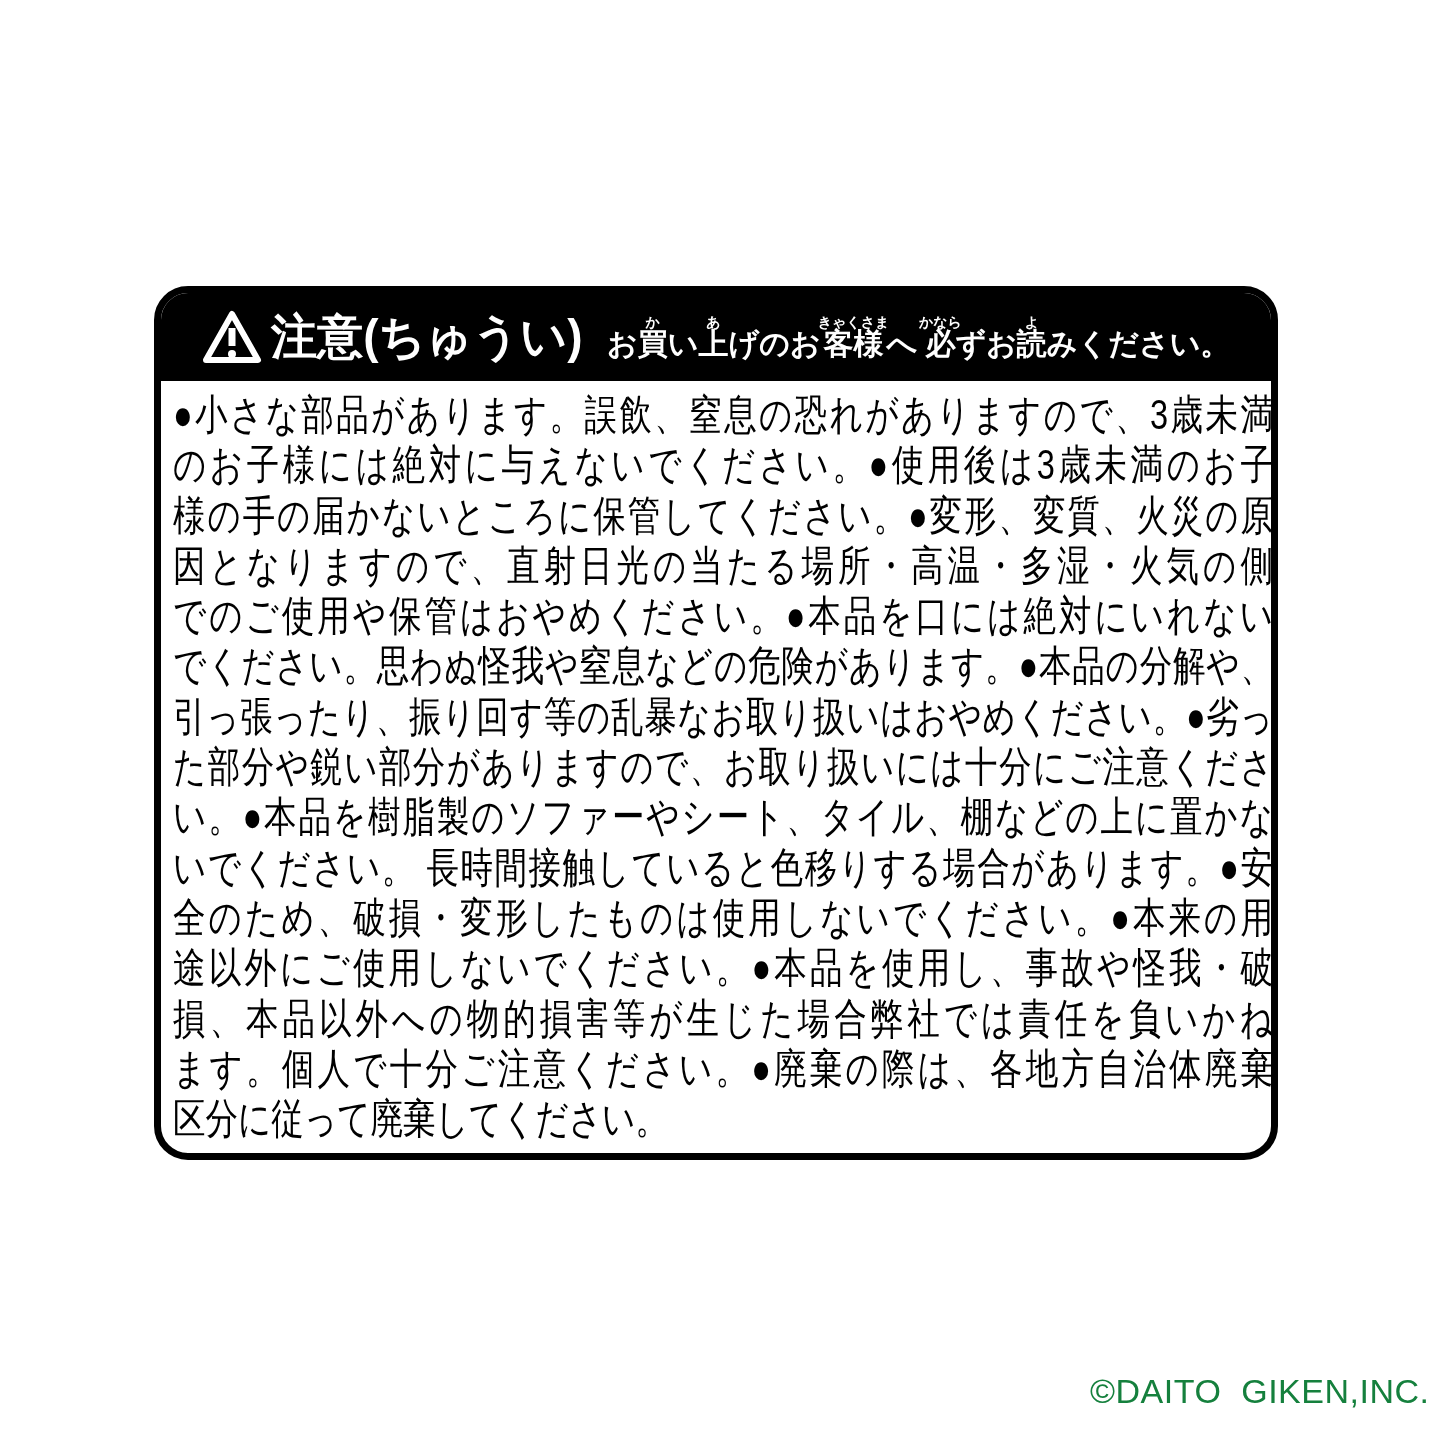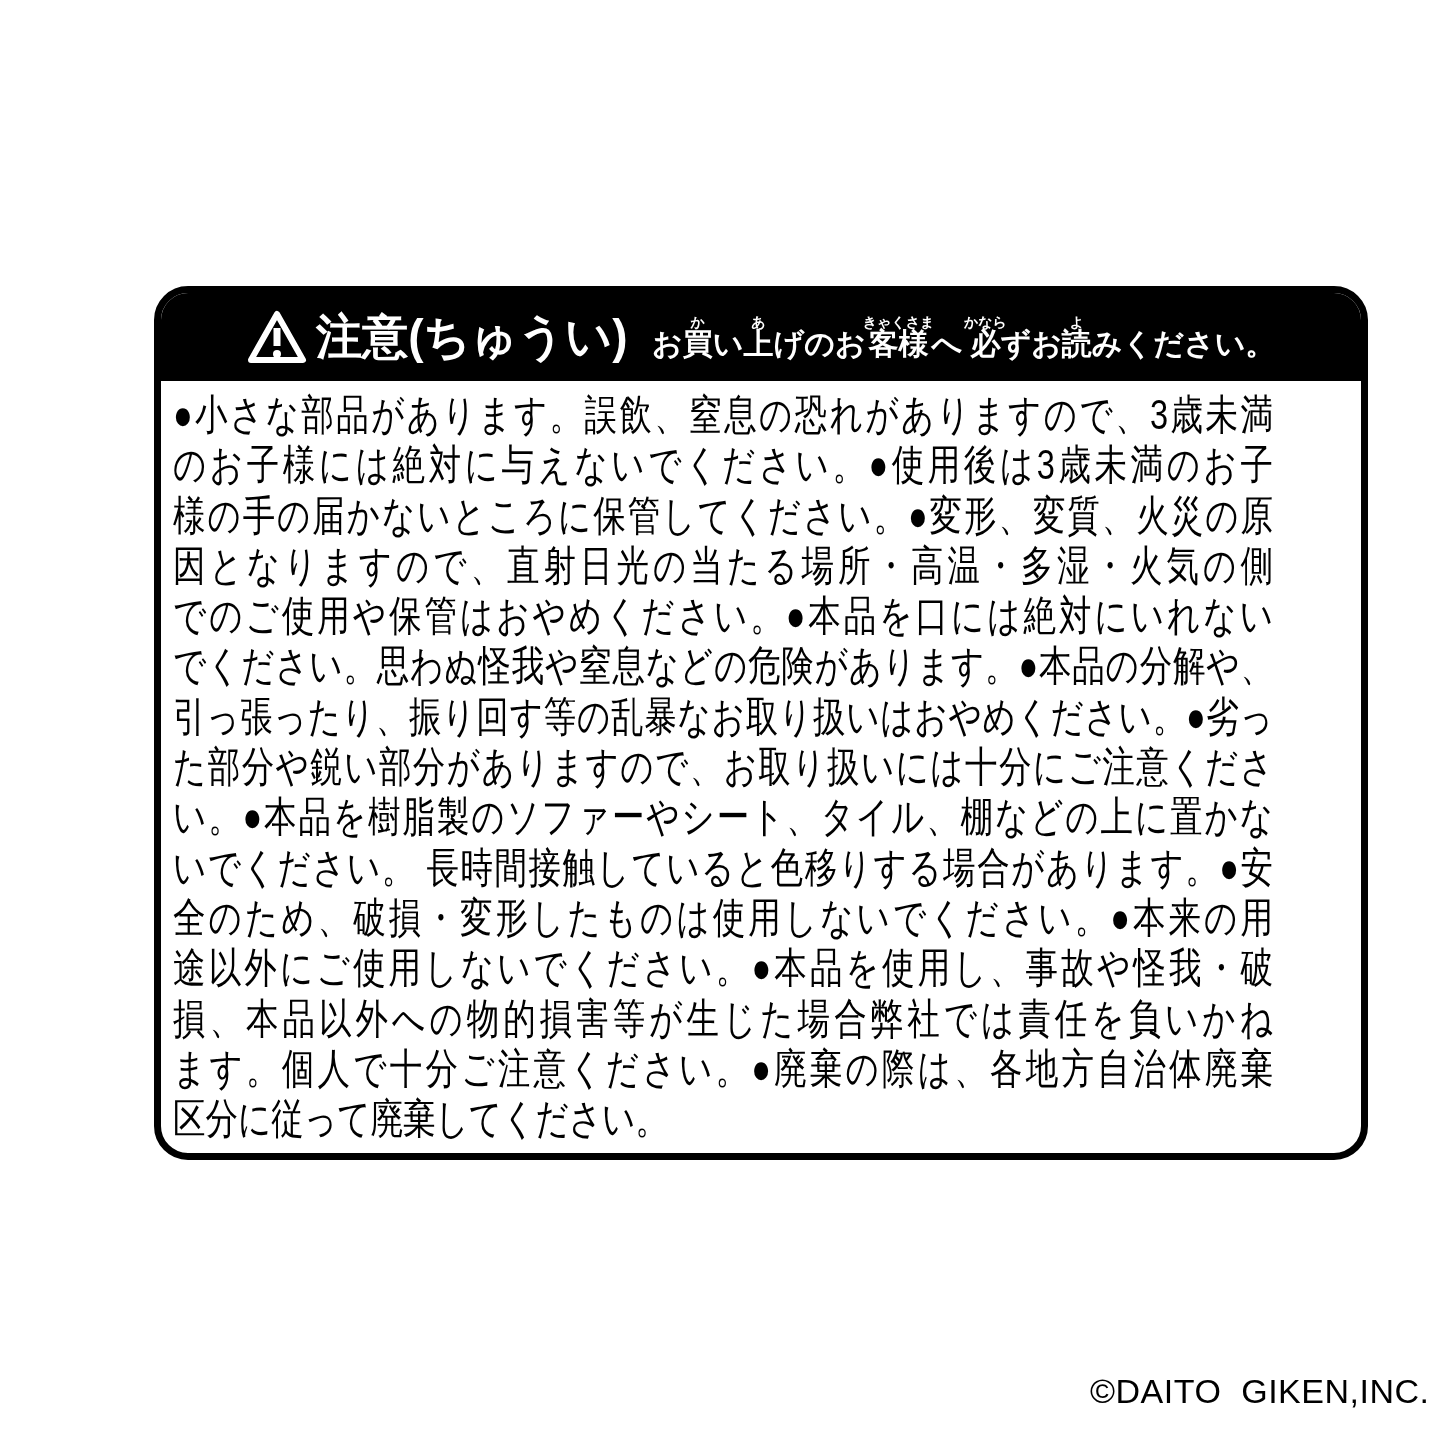--- a/index.html
+++ b/index.html
@@ -10,21 +10,21 @@
     background: #ffffff;
     overflow: hidden;
     font-family: "Liberation Sans", "DejaVu Sans", sans-serif;
   }
 
   
   .label-box {
     position: absolute;
     left: 154px;
     top: 286px;
-    width: 1214px;
+    width: 1124px;
     height: 874px;
     box-sizing: border-box;
     background: #ffffff;
     border: 7px solid #000000;
     border-radius: 34px;
     overflow: hidden;
   }
 
   
   .label-header {
@@ -81,21 +81,21 @@
     text-align-last: left;
   }
 
   
   .copyright {
     position: absolute;
     left: 1090px;
     top: 1372px;
     font-size: 34px;
     letter-spacing: 0.5px;
-    color: #000000;
+    color: #15803d;
     white-space: pre;
   }
 </style>
 </head>
 <body>
 
 <div class="canvas">
 
   <div class="label-box">
 

